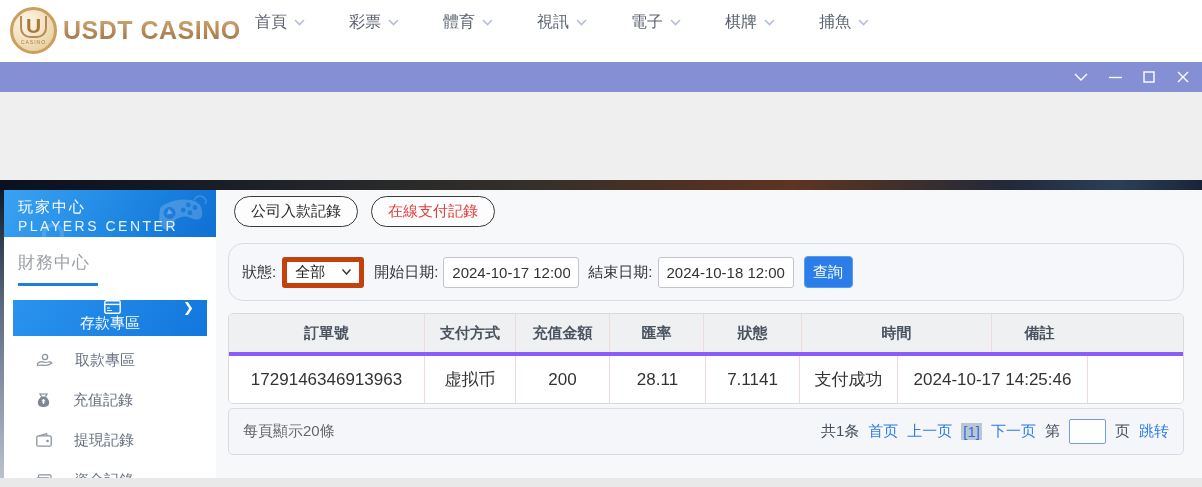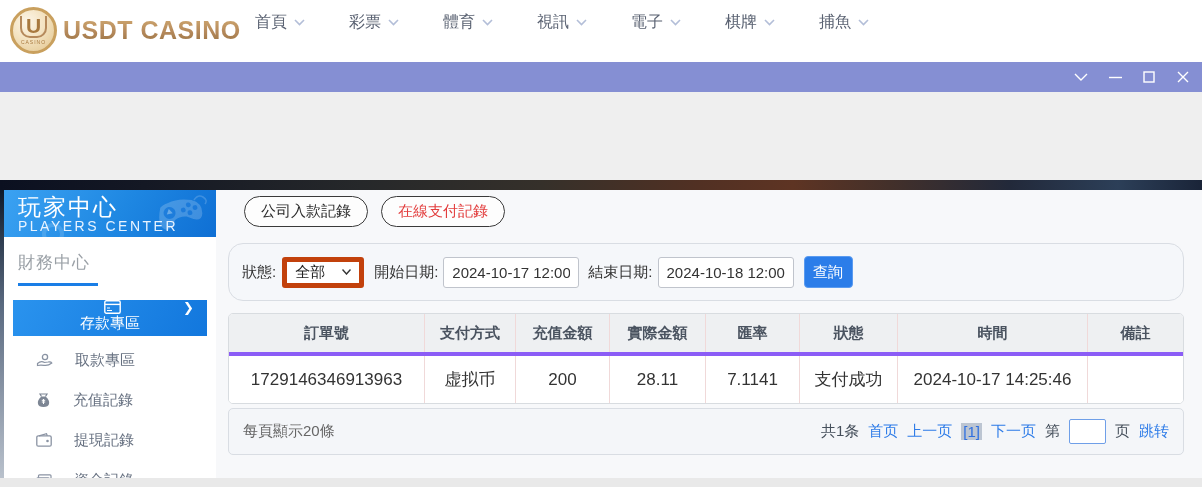--- a/index.html
+++ b/index.html
@@ -34,40 +34,40 @@
   
   .content { position:absolute; left:0; top:190px; width:1202px; height:288px; background:#f7f8fa; }
   .left-accent { position:absolute; left:0; top:0; width:4px; height:288px;
     background:linear-gradient(180deg,#0e1a2b 0%, #5a6a80 40%, #b9c1cc 100%); }
   .bottom-strip { position:absolute; left:0; top:478px; width:1202px; height:9px; background:#e9e9e9; }
 
   
   .sidebar { position:absolute; left:4px; top:0; width:212px; height:288px; background:#fff; }
   .sb-header { position:relative; width:212px; height:47px; overflow:hidden;
     background:linear-gradient(120deg,#3ba2f2 0%, #1e87e2 55%, #0f6fd4 100%); padding:6px 0 0 14px; }
-  .sb-title { font-size:23px; color:#fff; letter-spacing:2px; line-height:22px; }
+  .sb-title { font-size:15px; color:#fff; letter-spacing:2px; line-height:22px; }
   .sb-subtitle { font-size:14px; color:#e8f3ff; letter-spacing:2.5px; }
   .sb-gamepad { position:absolute; right:6px; top:2px; opacity:0.35; }
   .sb-ring { position:absolute; left:38px; top:33px; width:22px; height:22px; border-radius:50%;
     border:4px solid rgba(255,255,255,0.14); }
   .sb-section { padding:14px 0 0 14px; }
   .sb-section-label { font-size:17px; color:#9aa0a6; letter-spacing:1px; }
   .sb-underline { width:80px; height:3px; background:#1a7ee6; margin-top:9px; }
   .sb-active { position:relative; margin:14px 9px 0 9px; height:36px; cursor:pointer;
     background:linear-gradient(120deg,#2a93ee 0%, #1277dd 100%);
     display:flex; align-items:center; color:#fff; font-size:15px;flex-direction:column; }
   .sb-active .sb-icon { margin:0 20px 0 25px; display:flex; }
   .sb-active .chev-right { position:absolute; right:13px; font-size:13px; font-weight:bold; color:#fff; }
   .sb-list { margin-top:4px; }
   .sb-item { height:40px; display:flex; align-items:center; font-size:15px; color:#667080; cursor:pointer; }
   .sb-item .sb-icon { margin:0 22px 0 32px; display:flex; }
 
   
   .main { position:absolute; left:228px; top:0; width:956px; }
-  .tabs { position:absolute; left:16px; top:6px; display:flex; gap:13px; }
+  .tabs { position:absolute; left:6px; top:6px; display:flex; gap:13px; }
   .tab-pill { height:31px; padding:0 16px; border:1px solid #3a3a3a; border-radius:16px;
     background:#fdfdfd; display:flex; align-items:center; font-size:15px; color:#2b2b2b; cursor:pointer; white-space:nowrap; }
   .tab-pill.active { color:#e23c3c; }
 
   .filterbox { position:absolute; left:0; top:53px; width:956px; height:58px;
     background:#f5f7fa; border:1px solid #d9dde3; border-radius:15px;
     display:flex; align-items:center; padding-left:13px; }
   .f-label { font-size:15px; color:#333; white-space:nowrap; }
   .f-select { width:82px; height:31px; margin-left:6px; background:#fff; border:5px solid #c2410c;
     border-radius:3px; display:flex; align-items:center; justify-content:space-between;
@@ -289,21 +289,20 @@
         <span class="f-label f-gap2">結束日期:</span>
         <input class="f-input" type="text" value="2024-10-18 12:00:00" style="">
         <button class="f-btn">查詢</button>
       </div>
 
       <div class="tablebox">
         <div class="t-row t-head">
           <div class="t-cell c0">訂單號</div>
           <div class="t-cell c1">支付方式</div>
           <div class="t-cell c2">充值金額</div>
-          <div class="t-cell c3">實際金額</div>
           <div class="t-cell c4">匯率</div>
           <div class="t-cell c5">狀態</div>
           <div class="t-cell c6">時間</div>
           <div class="t-cell c7 last">備註</div>
         </div>
         <div class="t-row t-body">
           <div class="t-cell c0">1729146346913963</div>
           <div class="t-cell c1">虚拟币</div>
           <div class="t-cell c2">200</div>
           <div class="t-cell c3">28.11</div>

